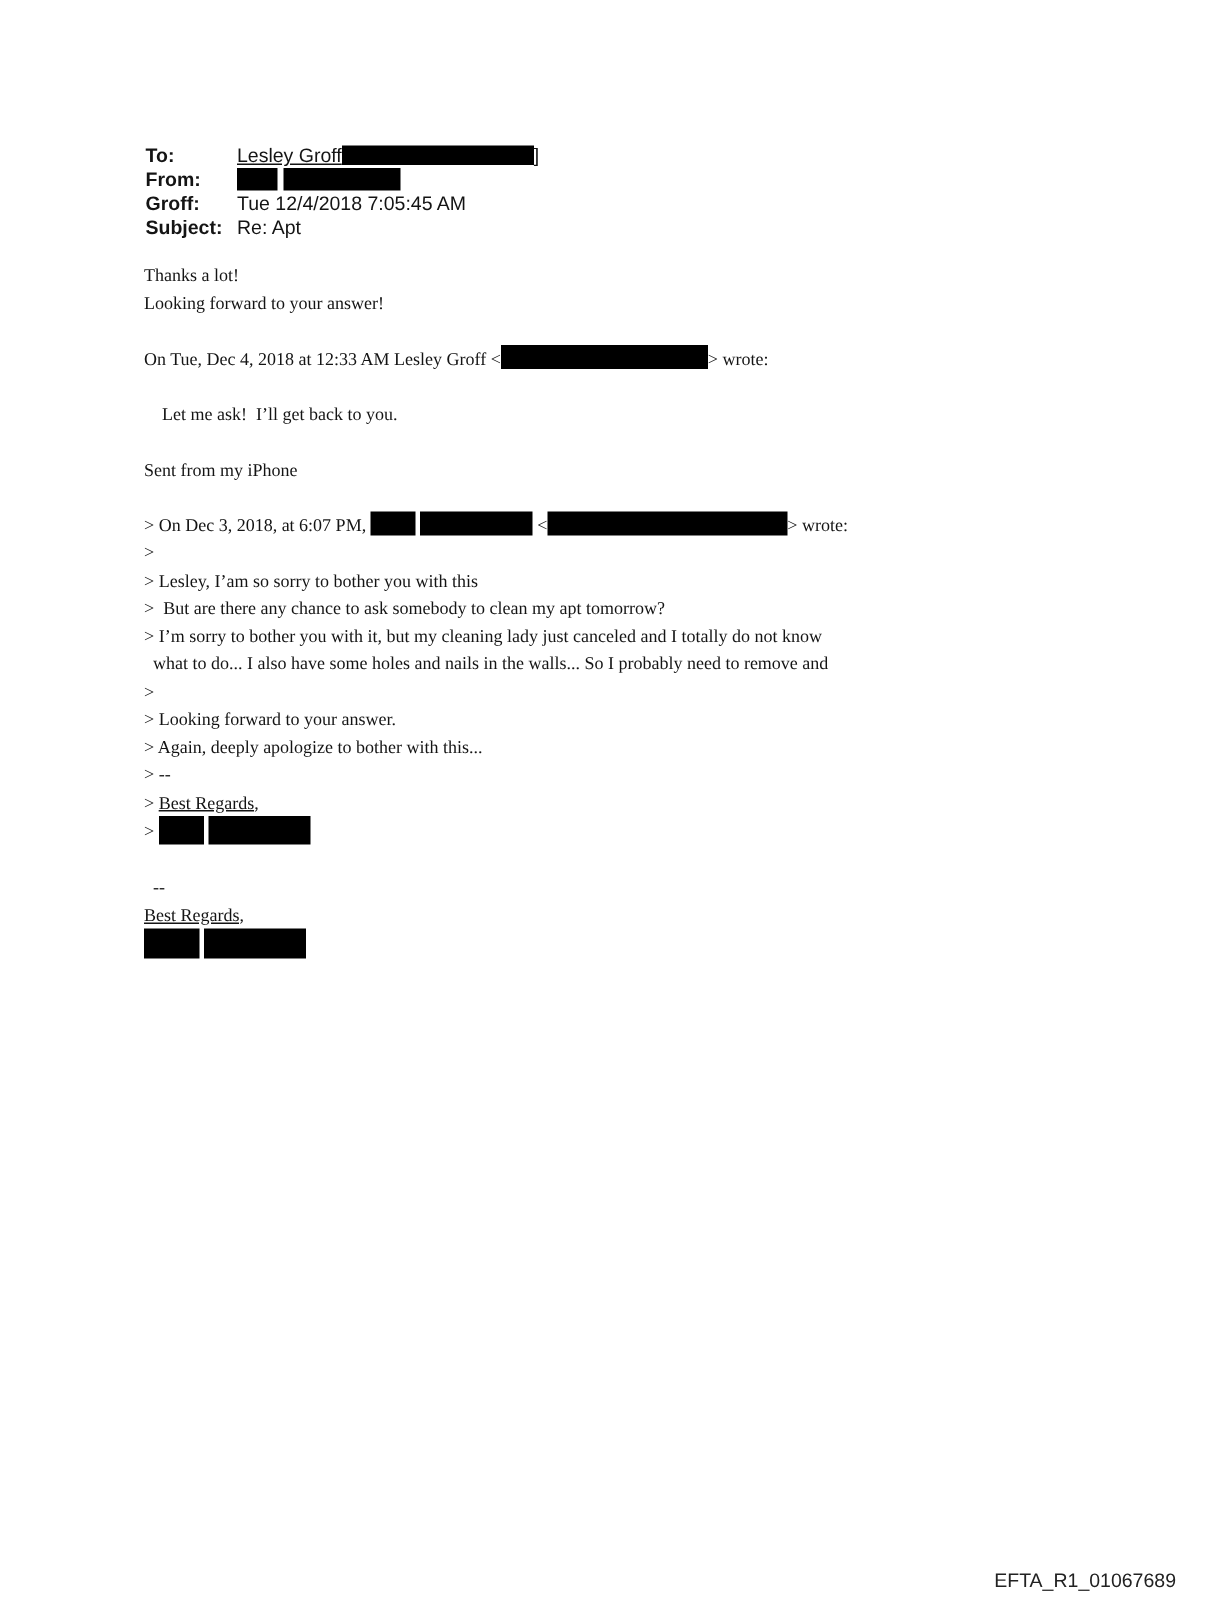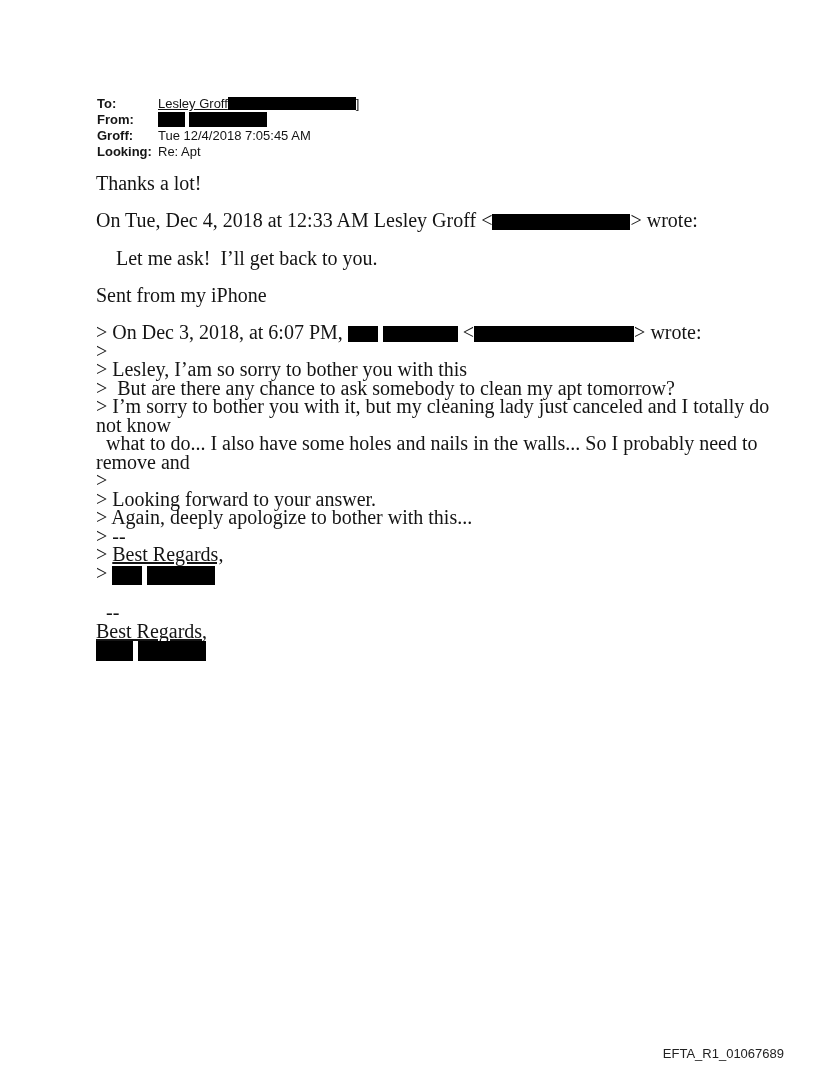--- a/index.html
+++ b/index.html
@@ -26,21 +26,21 @@
   }
   .hrow { display: flex; white-space: pre; }
   .hlabel { font-weight: bold; width: 61px; flex: 0 0 61px; }
   .hvalue { white-space: pre; }
   .email-body {
     position: absolute;
     left: 96px;
     top: 174px;
     width: 700px;
     font-family: "Liberation Serif", serif;
-    font-size: 20px;
+    font-size: 12px;
     line-height: 18.5px;
     color: #141414;
   }
   .line {
     white-space: pre-wrap;
     min-height: 18.5px;
   }
   .redact {
     display: inline-block;
     background: #000000;
@@ -56,24 +56,25 @@
   }
 </style>
 </head>
 <body>
 
 <div class="page">
   <div class="email-header" id="email-header">
       <div class="hrow"><span class="hlabel">To:</span><span class="hvalue"><span class="u">Lesley Groff</span><span class="redact" style="width: 128px; height: 13px; vertical-align: -2px;"></span>]</span></div>
       <div class="hrow"><span class="hlabel">From:</span><span class="hvalue"><span class="redact" style="width: 27px; height: 15px; vertical-align: -3px;"></span> <span class="redact" style="width: 78px; height: 15px; vertical-align: -3px;"></span></span></div>
       <div class="hrow"><span class="hlabel">Groff:</span><span class="hvalue">Tue 12/4/2018 7:05:45 AM</span></div>
-      <div class="hrow"><span class="hlabel">Looking:</span><span class="hvalue">Re: Apt</span></div>
+      <div class="hrow"><span class="hlabel">Subject:</span><span class="hvalue">Re: Apt</span></div>
     </div>
   <div class="email-body" id="email-body">
       <div class="line">Thanks a lot!</div>
+      <div class="line">Looking forward to your answer!</div>
       <div class="line"></div>
       <div class="line">On Tue, Dec 4, 2018 at 12:33 AM Lesley Groff &lt;<span class="redact" style="width: 138px; height: 16px; vertical-align: -3px;"></span>&gt; wrote:</div>
       <div class="line"></div>
       <div class="line">    Let me ask!  I’ll get back to you.</div>
       <div class="line"></div>
       <div class="line">Sent from my iPhone</div>
       <div class="line"></div>
       <div class="line">&gt; On Dec 3, 2018, at 6:07 PM, <span class="redact" style="width: 30px; height: 16px; vertical-align: -3px;"></span> <span class="redact" style="width: 75px; height: 16px; vertical-align: -3px;"></span> &lt;<span class="redact" style="width: 160px; height: 16px; vertical-align: -3px;"></span>&gt; wrote:</div>
       <div class="line">&gt;</div>
       <div class="line">&gt; Lesley, I’am so sorry to bother you with this</div>

